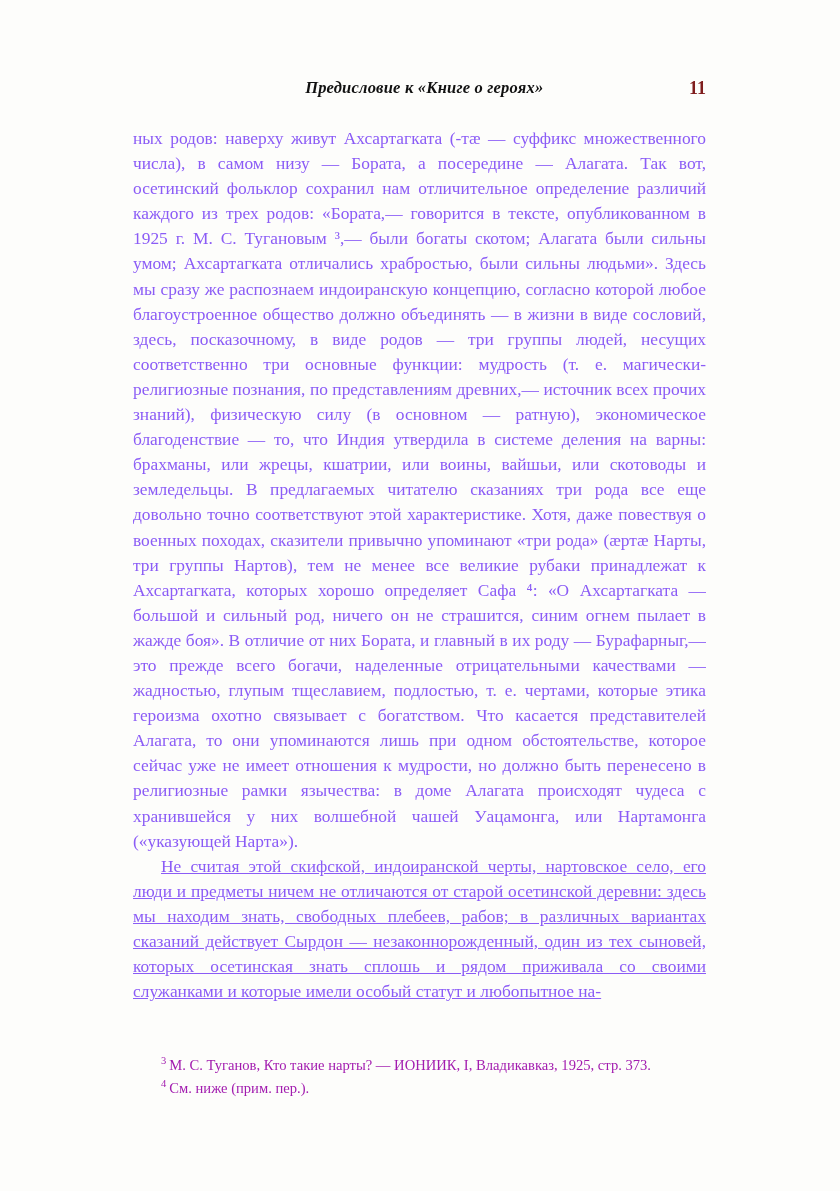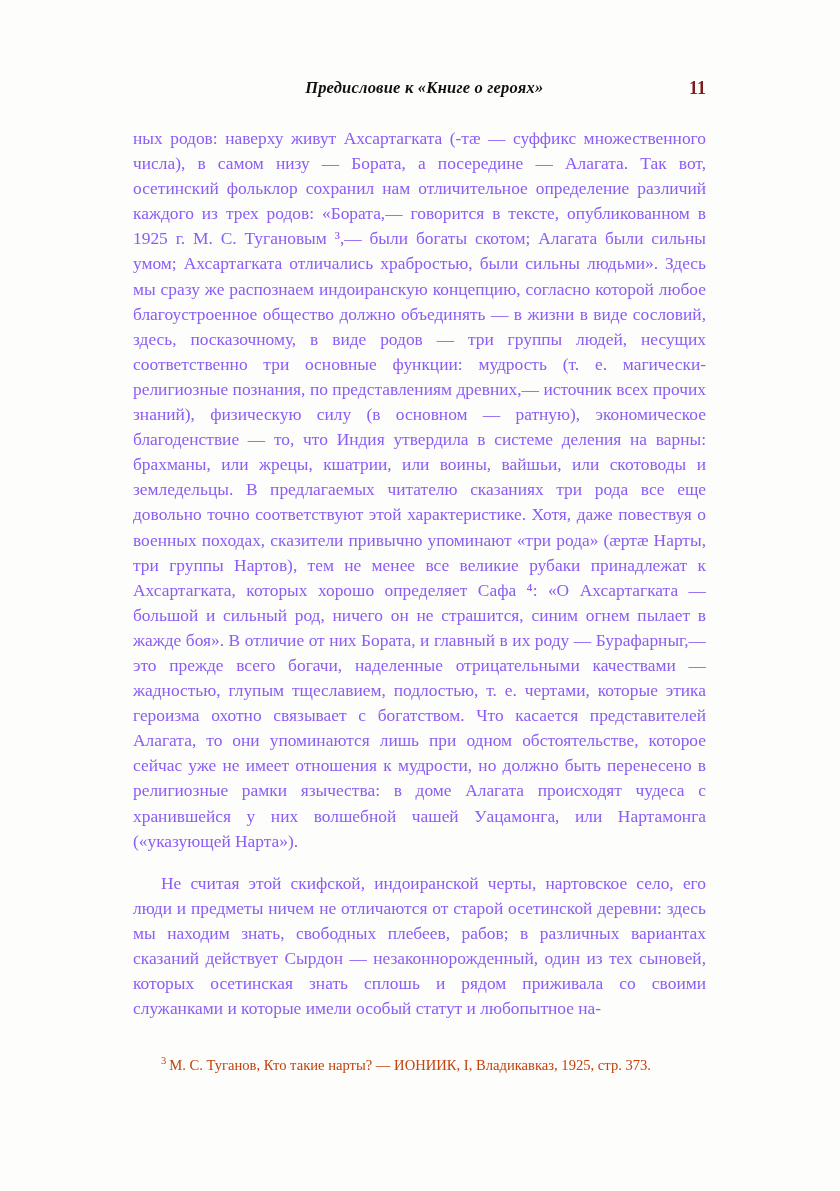--- a/index.html
+++ b/index.html
@@ -61,34 +61,35 @@
     line-height: 25.1px;
     text-align: justify;
     text-justify: inter-word;
     color: #8b5cf6;
     hyphens: manual;
   }
   .body-text p.indent {
     text-indent: 28px;
   }
   .body-text p + p {
-    margin-top: 17px;
+    margin-top: 0;
+    text-decoration: underline;
   }
   .footnotes {
     position: absolute;
     left: 133px;
     top: 1055px;
     width: 573px;
   }
   .footnote {
     font-size: 14.6px;
     line-height: 20.5px;
     text-align: justify;
     margin: 0;
-    color: #c2410c;
+    color: #a21caf;
   }
   .footnote .fn-mark {
     font-size: 10.5px;
     vertical-align: super;
     line-height: 0;
     margin-right: 3px;
   }
   .footnote.first { text-indent: 28px; }
   .footnote.second { text-indent: 28px; margin-top: 2px; }
 </style>
@@ -109,15 +110,18 @@
       <p class="indent">Не считая этой скифской, индоиранской черты, нартовское село, его люди и предметы ничем не отличаются от старой осетинской деревни: здесь мы находим знать, свободных плебеев, рабов; в различных вариантах сказаний действует Сырдон — незаконнорожденный, один из тех сыновей, которых осетинская знать сплошь и рядом приживала со своими служанками и которые имели особый статут и любопытное на-</p>
     </div>
 
   </div>
 
   <div class="footnotes">
 
     <p class="footnote first">
       <span class="fn-mark">3</span><span>М. С. Туганов, Кто такие нарты? — ИОНИИК, I, Владикавказ, 1925, стр. 373.</span>
     </p>
+    <p class="footnote second">
+      <span class="fn-mark">4</span><span>См. ниже (прим. пер.).</span>
+    </p>
   </div>
 
 </div>
 
 </body></html>

